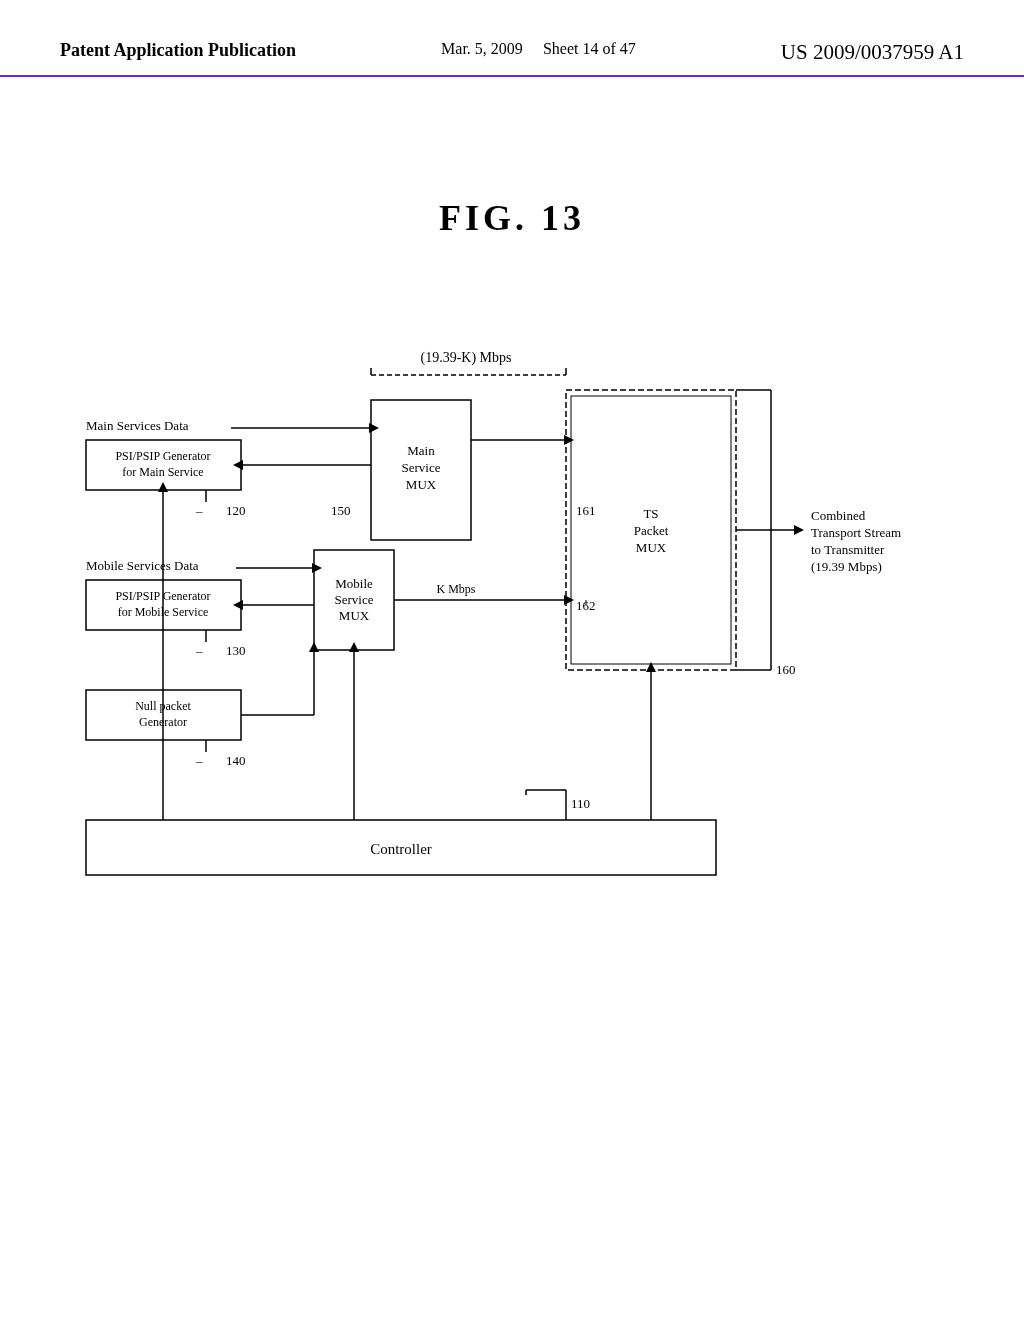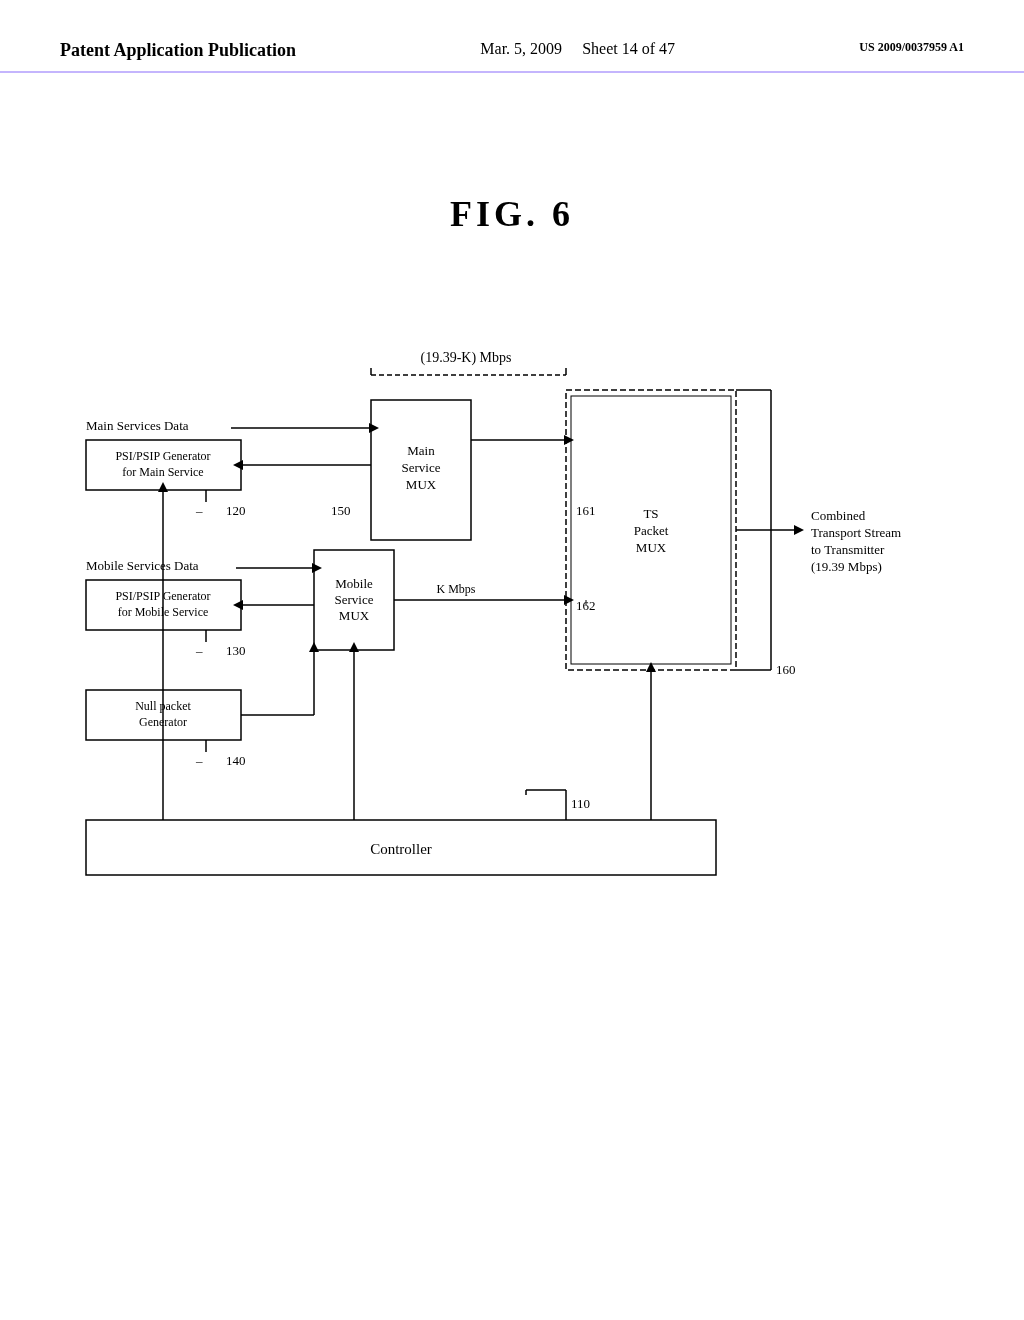--- a/index.html
+++ b/index.html
@@ -11,34 +11,34 @@
       position: relative;
       overflow: hidden;
     }
 
     
     .header {
       display: flex;
       justify-content: space-between;
       align-items: flex-start;
       padding: 40px 60px 0 60px;
-      border-bottom: 2px solid #c4b5fd;
+      border-bottom: 2px solid #6d28d9;
       padding-bottom: 10px;
     }
     .header-left {
       font-size: 18px;
       font-weight: bold;
     }
     .header-center {
       font-size: 16px;
       text-align: center;
     }
     .header-right {
-      font-size: 12px;
-      font-weight: bold;
+      font-size: 21px;
+      font-weight: normal;
     }
 
     
     .fig-title {
       text-align: center;
       margin-top: 120px;
       font-size: 36px;
       font-weight: bold;
       letter-spacing: 4px;
     }
@@ -66,21 +66,21 @@
 <div class="header">
   <div class="header-left">Patent Application Publication</div>
   <div class="header-center">
     <span>Mar. 5, 2009</span>
     &nbsp;&nbsp;&nbsp;
     <span>Sheet 14 of 47</span>
   </div>
   <div class="header-right">US 2009/0037959 A1</div>
 </div>
 
-<div class="fig-title">FIG.  6</div>
+<div class="fig-title">FIG.  13</div>
 
 <div class="diagram-container">
   <svg viewBox="0 0 900 620" xmlns="http://www.w3.org/2000/svg" font-family="Times New Roman, serif">
 
     <text x="390" y="22" font-size="14" text-anchor="middle">(19.39-K) Mbps</text>
 
     <line x1="295" y1="28" x2="295" y2="35" stroke="#000" stroke-width="1.5"></line>
     <line x1="295" y1="35" x2="490" y2="35" stroke="#000" stroke-width="1.5" stroke-dasharray="5,3"></line>
     <line x1="490" y1="28" x2="490" y2="35" stroke="#000" stroke-width="1.5"></line>
 

